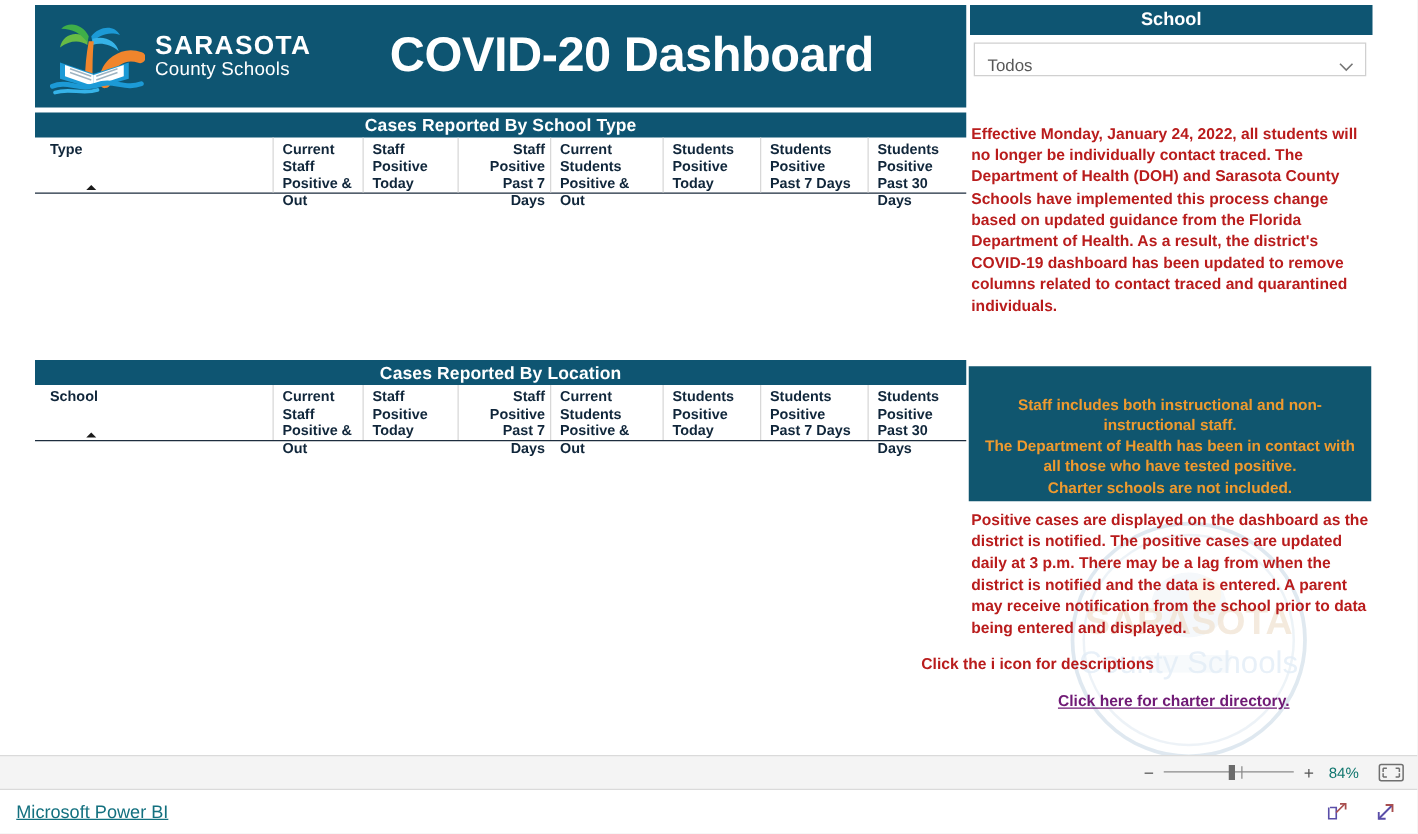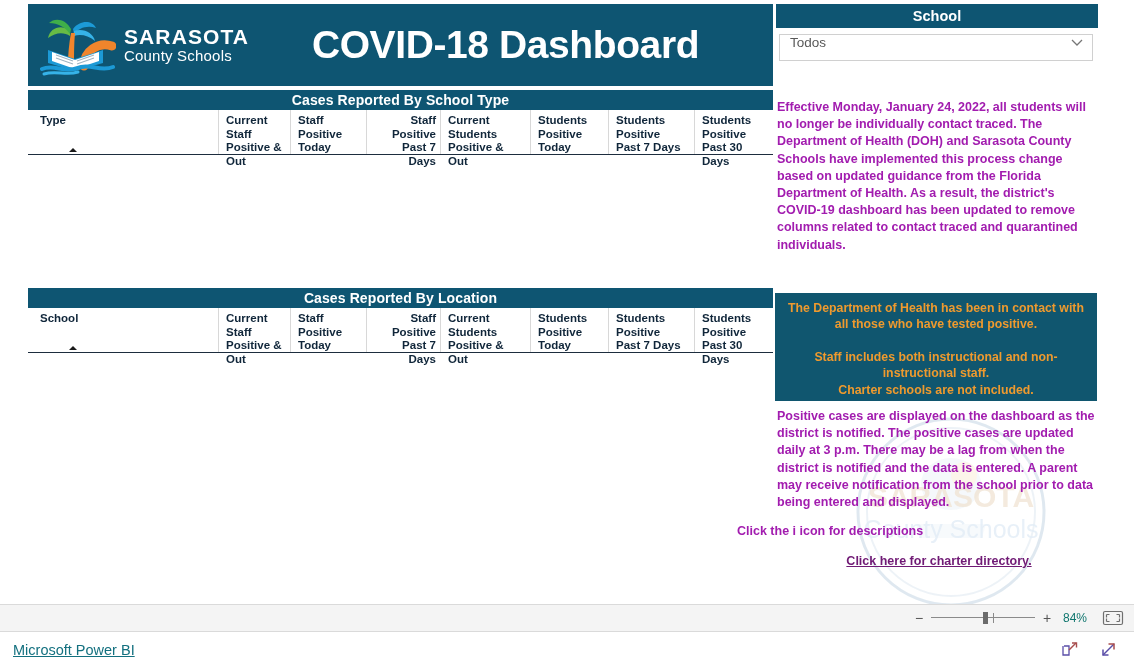--- a/index.html
+++ b/index.html
@@ -163,37 +163,37 @@
   #school-slicer {
     position: absolute;
     left: 779px;
     top: 34px;
     width: 314px;
     height: 27px;
     background: #ffffff;
     border: 1px solid #d0d0d0;
     box-sizing: border-box;
     display: flex;
-    align-items: flex-start;
+    align-items: flex-end;
     padding: 0 8px 0 10px;
     cursor: pointer;
   }
   #slicer-value {
     flex: 1;
     font-size: 13.5px;
     color: #585858;
   }
   #slicer-chevron {
     width: 14px; height: 14px;
     flex: none;
   }
 
   .rail-text {
     position: absolute;
-    color: #a21caf;
+    color: #b91c1c;
     font-weight: bold;
     font-size: 12.5px;
     line-height: 17.2px;
   }
   #notice-paragraph {
     left: 777px;
     top: 99px;
     width: 324px;
   }
 
@@ -367,21 +367,21 @@
         <path d="M16 41 L33 47 M16 44 L33 50 M54 41 L37 47 M54 44 L37 50" stroke="#9fb4c2" stroke-width="1.1" fill="none"></path>
 
         <path d="M2 55 C14 50 24 59 37 54 C50 49 60 58 73 53" fill="none" stroke="#1c9ad6" stroke-width="4" stroke-linecap="round"></path>
         <path d="M4 60 C16 56 26 62 38 58" fill="none" stroke="#36b3e8" stroke-width="3" stroke-linecap="round"></path>
       </svg>
       <div id="logo-text">
         <span class="l1">SARASOTA</span>
         <span class="l2">County Schools</span>
       </div>
     </div>
-    <div id="dashboard-title">COVID-18 Dashboard</div>
+    <div id="dashboard-title">COVID-20 Dashboard</div>
   </div>
 
   <div class="table-visual" id="table-school-type">
     <div class="table-title">Cases Reported By School Type</div>
     <div class="table-head">
       <div class="col-sep" style="left:190px"></div>
       <div class="col-sep" style="left:262px"></div>
       <div class="col-sep" style="left:338px"></div>
       <div class="col-sep" style="left:412px"></div>
       <div class="col-sep" style="left:502px"></div>
@@ -428,22 +428,22 @@
   <div id="school-slicer">
     <span id="slicer-value">Todos</span>
     <svg id="slicer-chevron" viewBox="0 0 14 14">
       <path d="M2 5 L7 10 L12 5" fill="none" stroke="#767676" stroke-width="1.3"></path>
     </svg>
   </div>
 
   <div class="rail-text" id="notice-paragraph">Effective Monday, January 24, 2022, all students will no longer be individually contact traced. The Department of Health (DOH) and Sarasota County Schools have implemented this process change based on updated guidance from the Florida Department of Health. As a result, the district's COVID-19 dashboard has been updated to remove columns related to contact traced and quarantined individuals.</div>
 
   <div id="highlight-box">
+    <p class="hl second">Staff includes both instructional and non-instructional staff.</p>
     <p class="hl first">The Department of Health has been in contact with all those who have tested positive.</p>
-    <p class="hl second">Staff includes both instructional and non-instructional staff.</p>
     <p class="hl third">Charter schools are not included.</p>
   </div>
 
   <div class="rail-text" id="positive-paragraph">Positive cases are displayed on the dashboard as the district is notified. The positive cases are updated daily at 3 p.m. There may be a lag from when the district is notified and the data is entered. A parent may receive notification from the school prior to data being entered and displayed.</div>
 
   <div class="rail-text" id="icon-note">Click the i icon for descriptions</div>
 
   <a class="rail-link" id="link-charter">Click here for charter directory.</a>
 </div>
 

